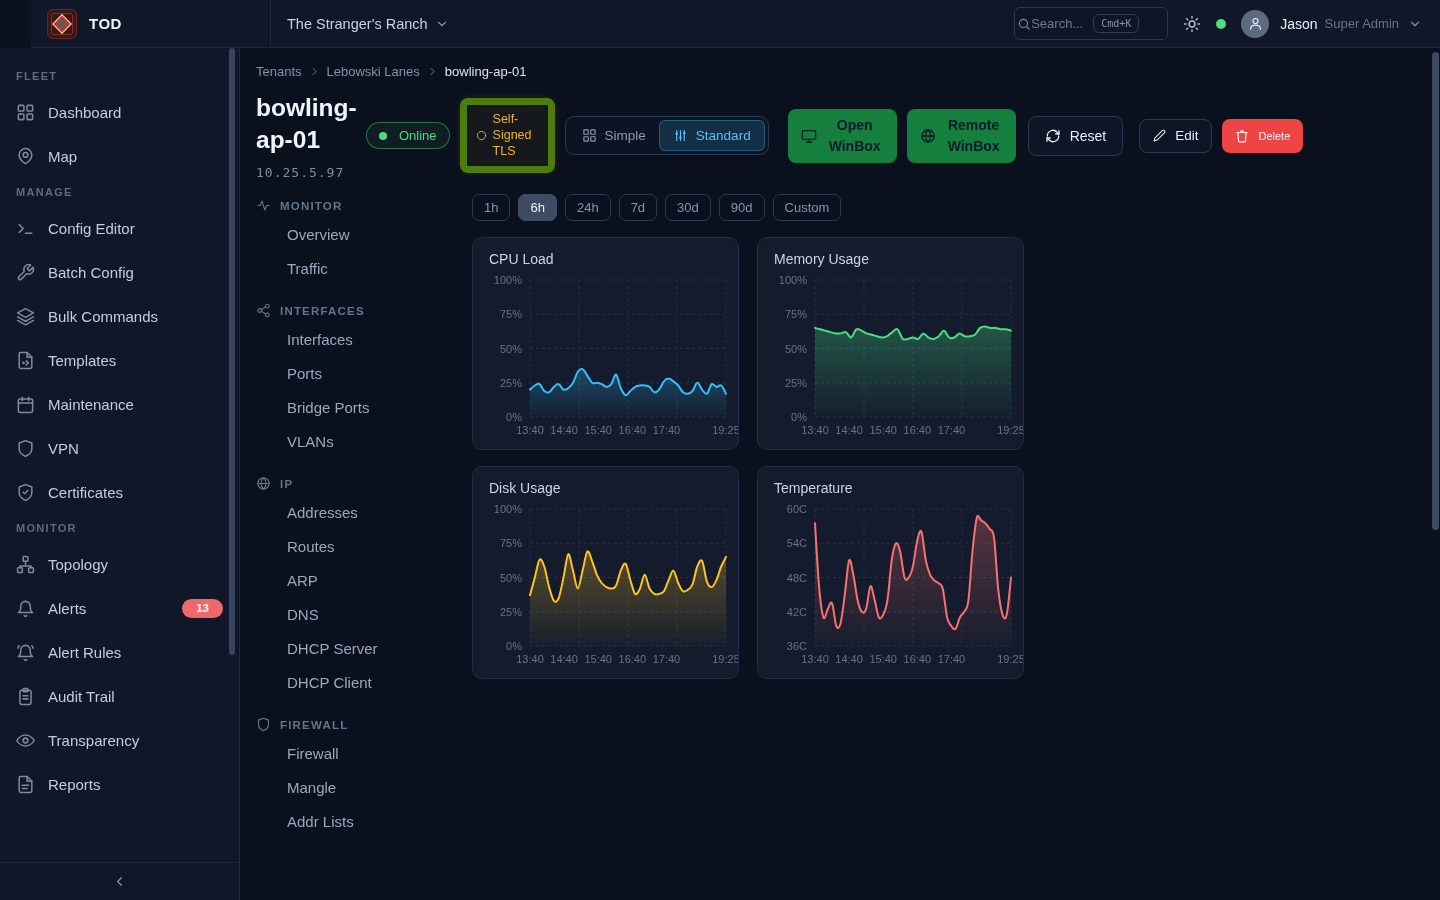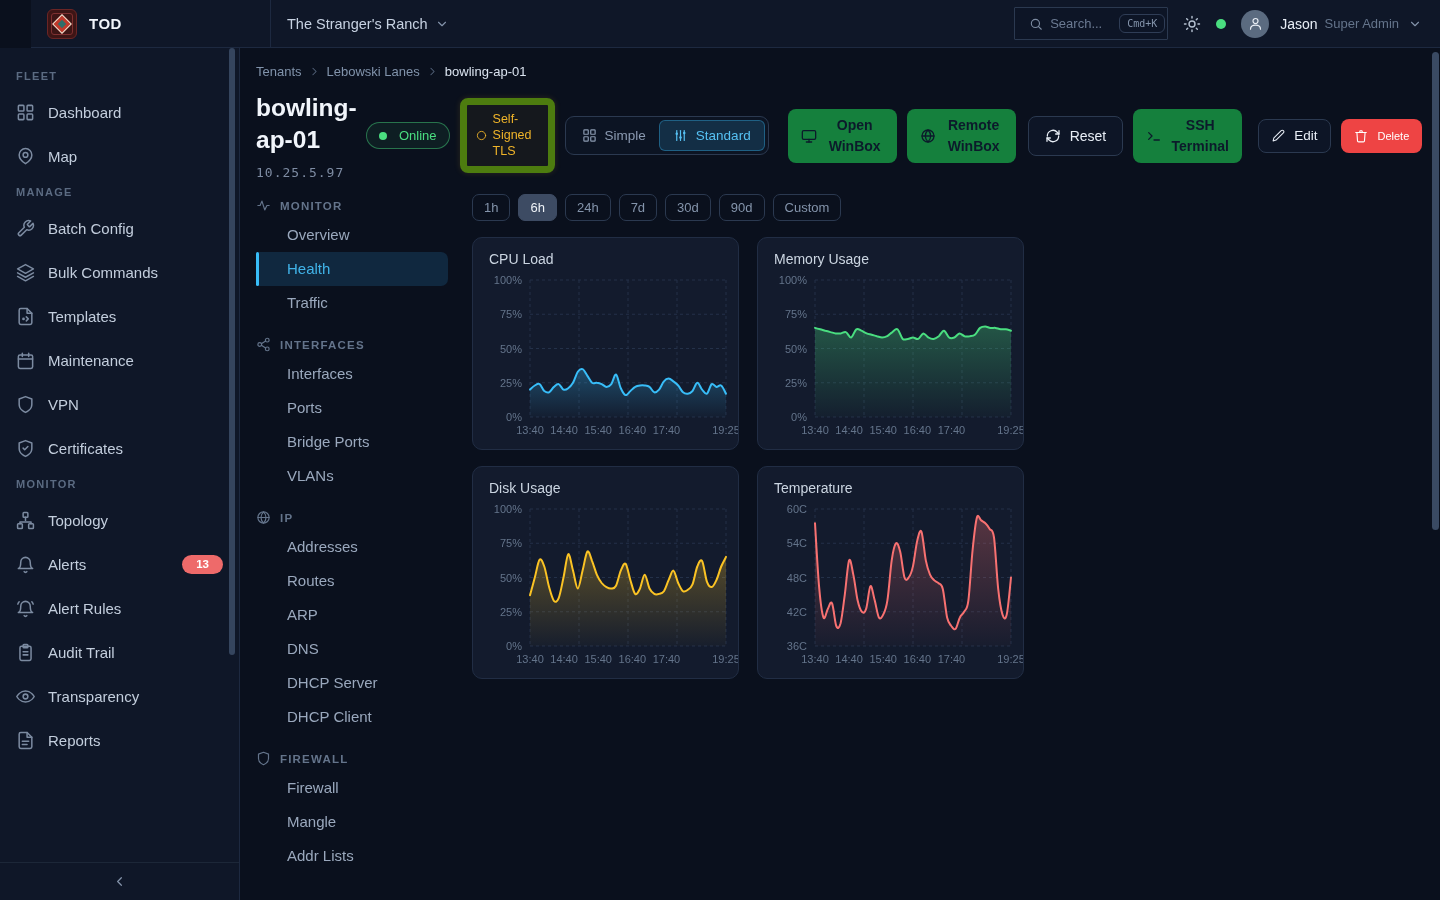--- a/index.html
+++ b/index.html
@@ -32,22 +32,22 @@
   .logo-diamond { width:14px; height:14px; background:#c0392b; transform:rotate(45deg); border:1px solid #e8e2d4; position:relative; }
   .logo-diamond::after { content:""; position:absolute; inset:3px; background:#2e6e6a; }
   .logo-text { font-weight:bold; font-size:15px; letter-spacing:.5px; color:#f1f5fb; }
   .tenant {
     margin-left:16px; display:flex; align-items:center; gap:7px;
     color:#c7d2e2; font-size:14.5px; cursor:pointer;
   }
   .tenant .ic { width:14px; height:14px; color:#8494ab; }
   .topbar-right { margin-left:auto; display:flex; align-items:center; gap:15px; padding-right:18px; }
   .searchbox {
-    width:154px; height:33px; border:1px solid #2b3950; border-radius:1px;
-    background:#0d1526; display:flex; align-items:center; padding:0 7px 0 14px; gap:7px;
+    width:154px; height:33px; border:1px solid #2b3950; border-radius:6px;
+    background:#0d1526; display:flex; align-items:center; padding:0 7px 0 2px; gap:0;
   }
   .searchbox .ic { width:14px; height:14px; color:#7c8ba1; }
   .searchbox input {
     background:transparent; border:none; outline:none; color:#c7d2e2;
     font-family:"Liberation Sans",sans-serif; font-size:13px; width:62px;
   }
   .searchbox input::placeholder { color:#6b7a92; }
   .kbd {
     border:1px solid #2f3d56; border-radius:6px; padding:3px 7px;
     font-family:"DejaVu Sans Mono", monospace; font-size:10px; color:#8494ab; white-space:nowrap;
@@ -240,20 +240,27 @@
             <path d="M20 10c0 6-8 11-8 11s-8-5-8-11a8 8 0 0 1 16 0z"></path>
             <circle cx="12" cy="10" r="3"></circle>
           </svg>
           <span class="side-text">Map</span>
         </div>
       </div>
       <div class="side-section">
         <div class="side-label">MANAGE</div>
         <div class="side-item">
           <svg class="ic " viewBox="0 0 24 24" fill="none" stroke="currentColor" stroke-width="1.9" stroke-linecap="round" stroke-linejoin="round">
+            <polyline points="4 7 9 12 4 17"></polyline>
+            <line x1="12" y1="18" x2="20" y2="18"></line>
+          </svg>
+          <span class="side-text">Config Editor</span>
+        </div>
+        <div class="side-item">
+          <svg class="ic " viewBox="0 0 24 24" fill="none" stroke="currentColor" stroke-width="1.9" stroke-linecap="round" stroke-linejoin="round">
             <path d="M14.7 6.3a1 1 0 0 0 0 1.4l1.6 1.6a1 1 0 0 0 1.4 0l3.77-3.77a6 6 0 0 1-7.94 7.94l-6.91 6.91a2.12 2.12 0 0 1-3-3l6.91-6.91a6 6 0 0 1 7.94-7.94l-3.76 3.76z"></path>
           </svg>
           <span class="side-text">Batch Config</span>
         </div>
         <div class="side-item">
           <svg class="ic " viewBox="0 0 24 24" fill="none" stroke="currentColor" stroke-width="1.9" stroke-linecap="round" stroke-linejoin="round">
             <path d="M12 2 22 7.5 12 13 2 7.5 12 2z"></path>
             <path d="M2 12.5 12 18l10-5.5"></path>
             <path d="M2 17 12 22.5 22 17"></path>
           </svg>
@@ -424,27 +431,20 @@
     </button>
     <button class="btn btn-dark btn-reset">
       <svg class="ic" viewBox="0 0 24 24" fill="none" stroke="currentColor" stroke-width="1.9" stroke-linecap="round" stroke-linejoin="round">
           <path d="M3.5 12a8.5 8.5 0 0 1 14.8-5.7L21 9"></path>
           <polyline points="21 4 21 9 16 9"></polyline>
           <path d="M20.5 12a8.5 8.5 0 0 1-14.8 5.7L3 15"></path>
           <polyline points="3 20 3 15 8 15"></polyline>
         </svg>
       <span>Reset</span>
     </button>
-    <button class="btn btn-blue">
-      <svg class="ic" viewBox="0 0 24 24" fill="none" stroke="currentColor" stroke-width="1.9" stroke-linecap="round" stroke-linejoin="round">
-          <polyline points="4 7 9 12 4 17"></polyline>
-          <line x1="12" y1="18" x2="20" y2="18"></line>
-        </svg>
-      <span class="two-line">SSH Terminal</span>
-    </button>
     <button class="btn btn-dark btn-edit">
       <svg class="ic" viewBox="0 0 24 24" fill="none" stroke="currentColor" stroke-width="1.9" stroke-linecap="round" stroke-linejoin="round">
           <path d="M17 3a2.8 2.8 0 1 1 4 4L7.5 20.5 2 22l1.5-5.5L17 3z"></path>
         </svg>
       <span>Edit</span>
     </button>
     <button class="btn btn-delete">
       <svg class="ic" viewBox="0 0 24 24" fill="none" stroke="currentColor" stroke-width="1.9" stroke-linecap="round" stroke-linejoin="round">
           <polyline points="3 6 5 6 21 6"></polyline>
           <path d="M19 6l-1 14a2 2 0 0 1-2 2H8a2 2 0 0 1-2-2L5 6"></path>
@@ -456,21 +456,20 @@
 
   <div class="content-row">
     <nav class="subnav" id="subnav">
         <div class="subnav-header">
           <svg class="ic " viewBox="0 0 24 24" fill="none" stroke="currentColor" stroke-width="1.9" stroke-linecap="round" stroke-linejoin="round">
             <polyline points="3 12 6.5 12 9.5 5 14 19 17.5 12 21 12"></polyline>
           </svg>
           <span>MONITOR</span>
         </div>
         <div class="subnav-item">Overview</div>
-        <div class="subnav-item active">Health</div>
         <div class="subnav-item">Traffic</div>
         <div class="subnav-header">
           <svg class="ic " viewBox="0 0 24 24" fill="none" stroke="currentColor" stroke-width="1.9" stroke-linecap="round" stroke-linejoin="round">
             <circle cx="18" cy="5" r="3"></circle>
             <circle cx="6" cy="12" r="3"></circle>
             <circle cx="18" cy="19" r="3"></circle>
             <line x1="8.6" y1="10.7" x2="15.4" y2="6.3"></line>
             <line x1="8.6" y1="13.3" x2="15.4" y2="17.7"></line>
           </svg>
           <span>INTERFACES</span>

